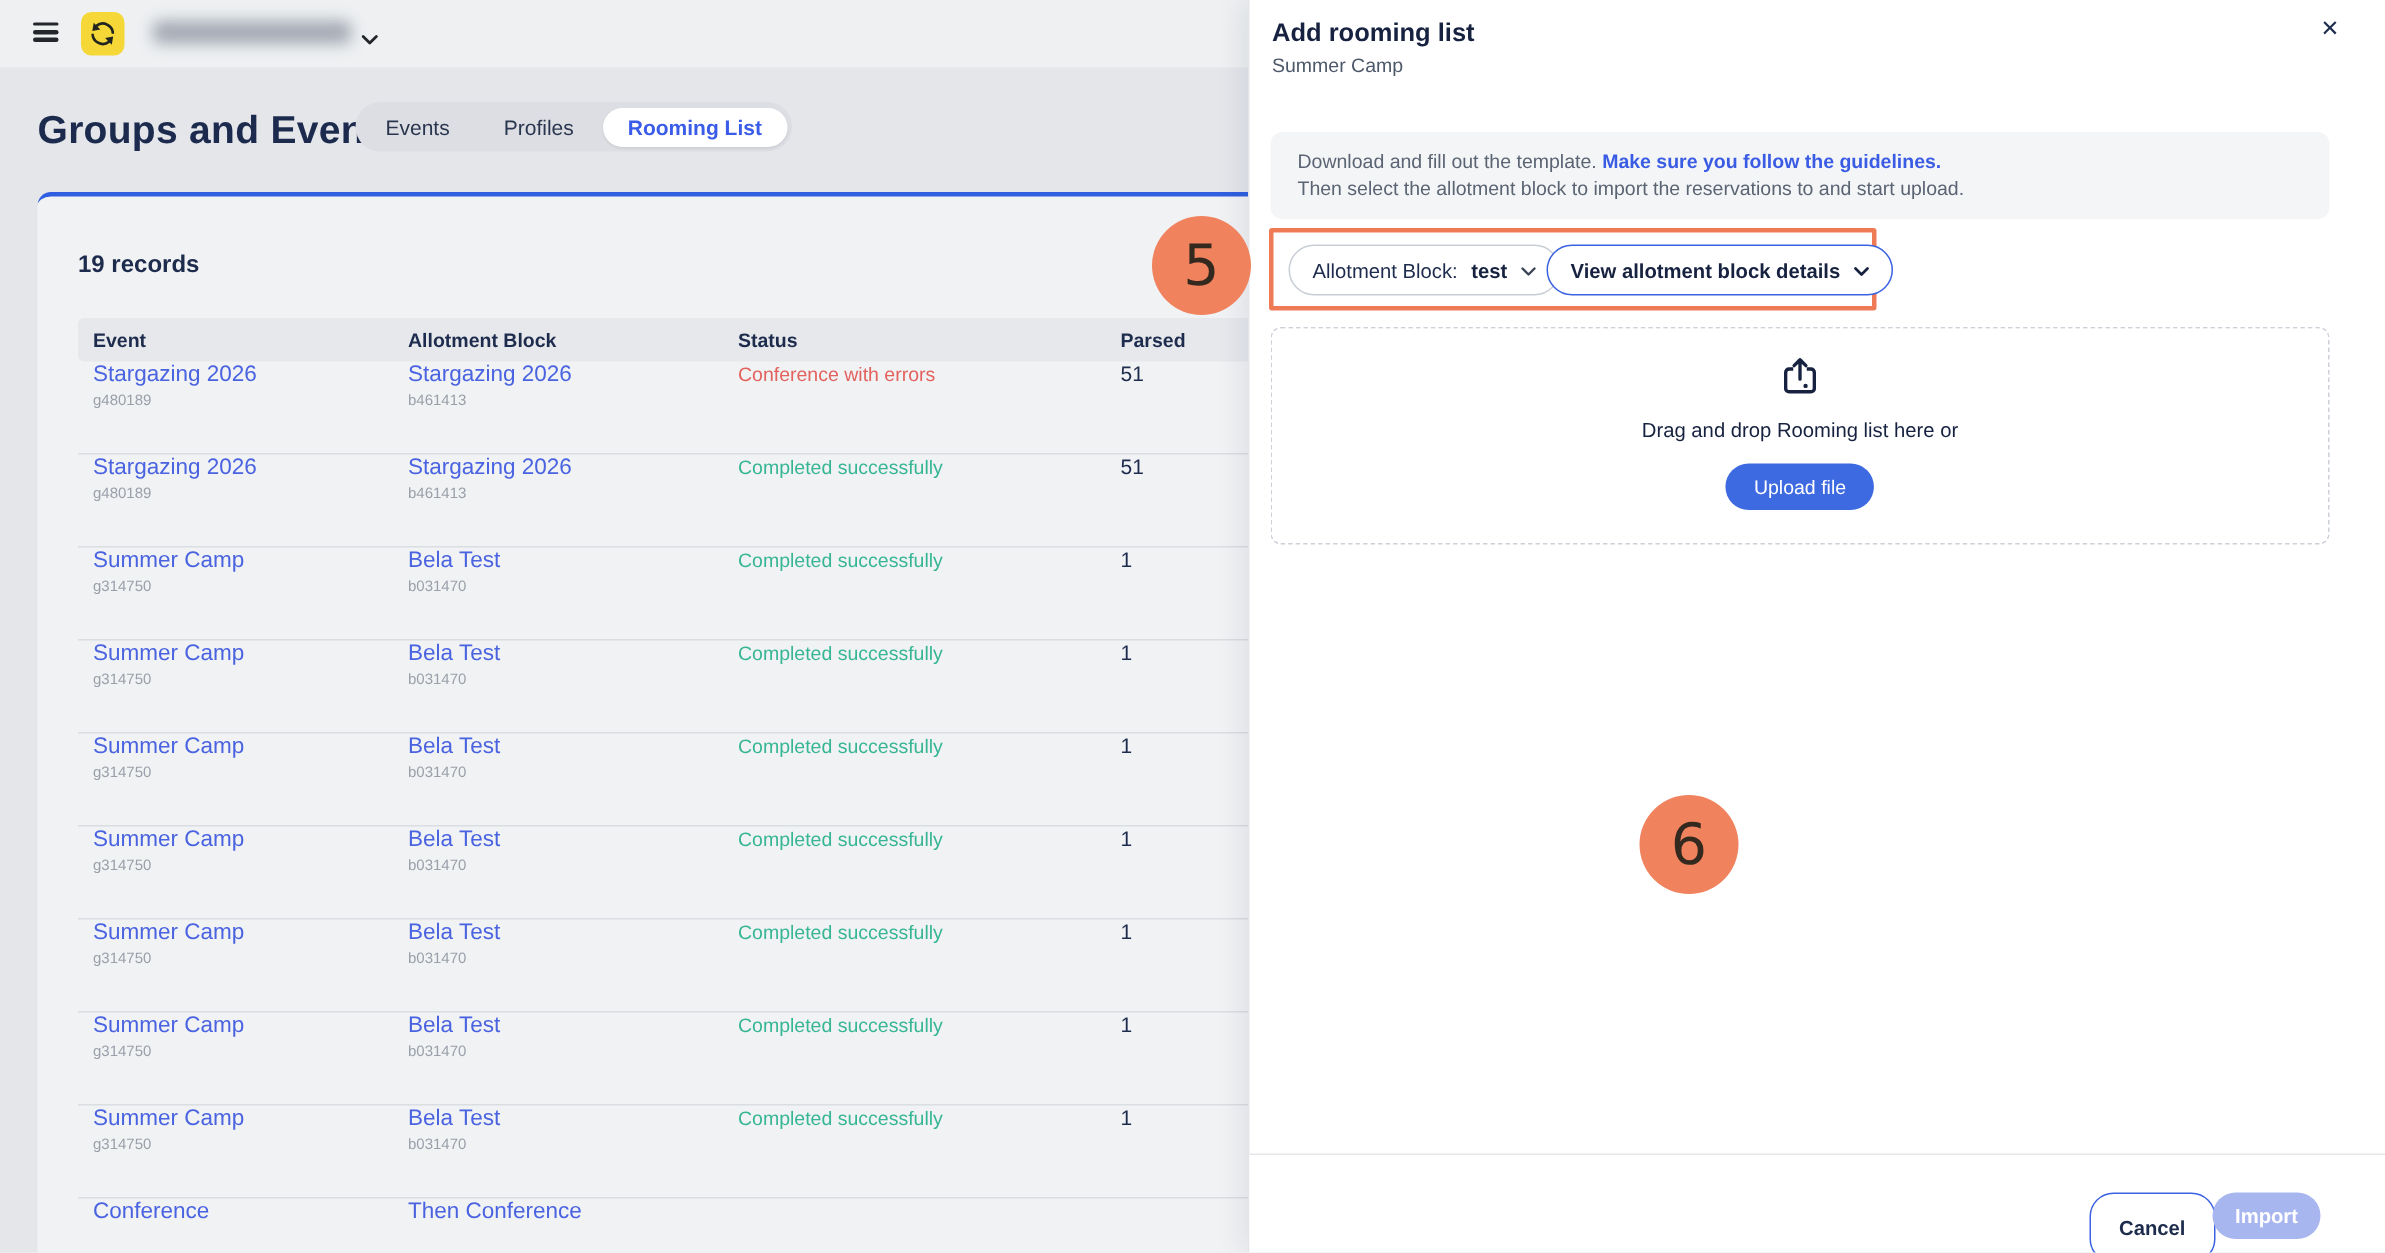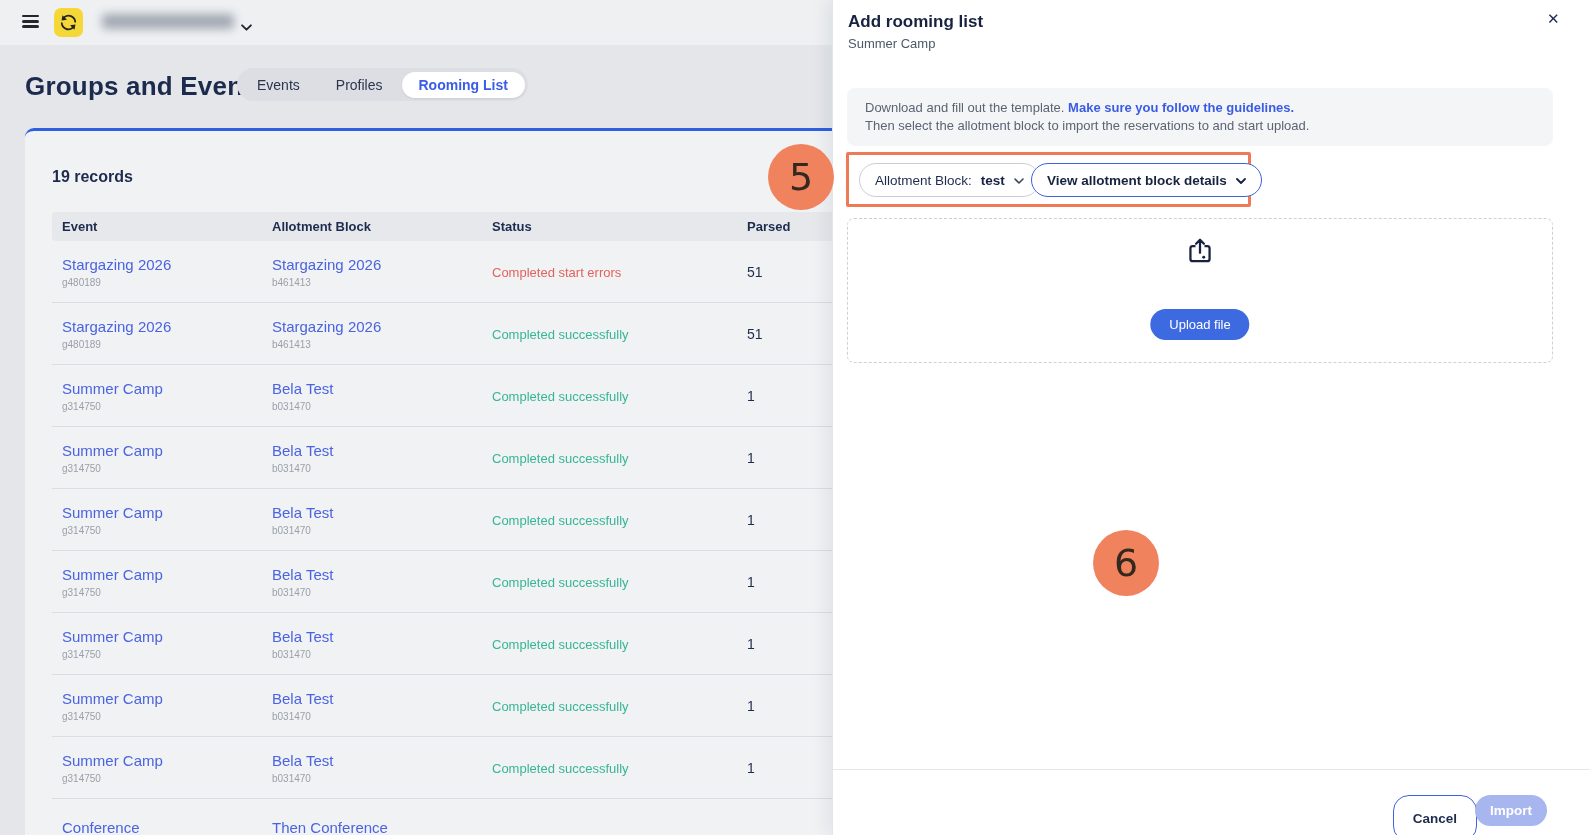--- a/index.html
+++ b/index.html
@@ -26,21 +26,21 @@
   
   .page-title { position:absolute; left:25px; top:71px; font-size:26px; font-weight:bold; letter-spacing:.2px; color:#1c2b4d; }
   .tabs { position:absolute; left:237px; top:68px; height:33px; background:#dcdee3; border-radius:17px; display:flex; align-items:center; padding:3px; gap:2px; }
   .tab { font-size:14px; font-weight:500; color:#2a3650; padding:5px 17px; border-radius:14px; cursor:pointer; white-space:nowrap; }
   .tab.active { background:#ffffff; color:#3a5ce8; font-weight:bold; box-shadow:0 1px 2px rgba(0,0,0,.08); }
 
   .card { position:absolute; left:25px; top:128px; width:1543px; height:720px; background:#f1f2f4; border-top:3px solid #2f5fe0; border-radius:9px 9px 0 0; padding:0 27px; }
   .records-count { margin-top:37px; font-size:16px; font-weight:bold; color:#1d2b4d; }
 
   .thead { margin-top:26px; height:29px; background:#e6e8ec; border-radius:4px; display:flex; align-items:center; }
-  .tr { height:62px; display:flex; align-items:center; border-bottom:1px solid #dadde2; }
+  .tr { height:62px; display:flex; border-bottom:1px solid #dadde2; }
   .c-event { width:210px; padding-left:10px; }
   .c-block { width:220px; padding-left:10px; }
   .c-status { width:255px; padding-left:10px; }
   .c-parsed { width:230px; padding-left:10px; }
   .thead span { font-size:13px; font-weight:bold; color:#1d2b4d; }
   .cell-link { font-size:15px; color:#4a63e0; cursor:pointer; }
   .cell-id { font-size:10px; color:#9aa0aa; margin-top:4px; }
   .cell-status { font-size:13px; }
   .cell-status.error { color:#e2625e; }
   .cell-status.success { color:#37b695;margin-top:11px; }
@@ -124,21 +124,21 @@
     <div class="tr">
       <div class="c-event">
         <div class="cell-link">Stargazing 2026</div>
         <div class="cell-id">g480189</div>
       </div>
       <div class="c-block">
         <div class="cell-link">Stargazing 2026</div>
         <div class="cell-id">b461413</div>
       </div>
       <div class="c-status">
-        <span class="cell-status error">Completed start errors</span>
+        <span class="cell-status error">Conference with errors</span>
       </div>
       <div class="c-parsed">
         <span class="cell-parsed">51</span>
       </div>
     </div>
 
     <div class="tr">
       <div class="c-event">
         <div class="cell-link">Stargazing 2026</div>
         <div class="cell-id">g480189</div>
@@ -329,20 +329,21 @@
   </div>
 
   <div class="upload-area">
     <div class="upload-icon">
       <svg width="30" height="27" viewBox="0 0 26 24">
         <path d="M9 8H6.5a2 2 0 0 0-2 2v9.5a2 2 0 0 0 2 2h13a2 2 0 0 0 2-2V10a2 2 0 0 0-2-2H17" fill="none" stroke="#16223f" stroke-width="2"></path>
         <path d="M13 14V2.5M13 2.5 9.5 6M13 2.5 16.5 6" fill="none" stroke="#16223f" stroke-width="2" stroke-linecap="round" stroke-linejoin="round"></path>
         <circle cx="16.3" cy="18" r="1.3" fill="#16223f"></circle>
       </svg>
     </div>
+    <div class="upload-text">Drag and drop Rooming list here or</div>
     <button class="upload-btn">Upload file</button>
     <div class="marker marker-6">6</div>
   </div>
 
   <div class="panel-footer">
     <button class="cancel-btn">Cancel</button>
     <button class="import-btn" disabled="">Import</button>
   </div>
 </div>
 

